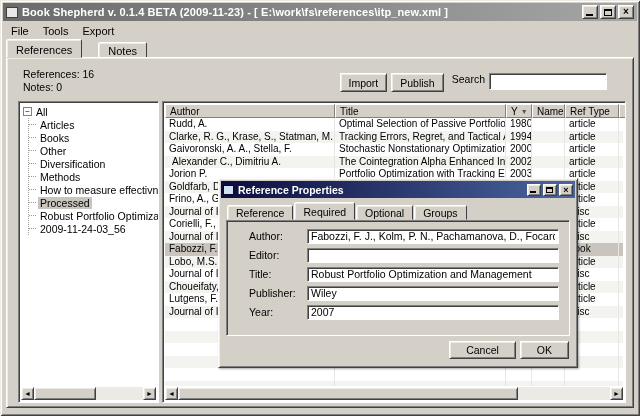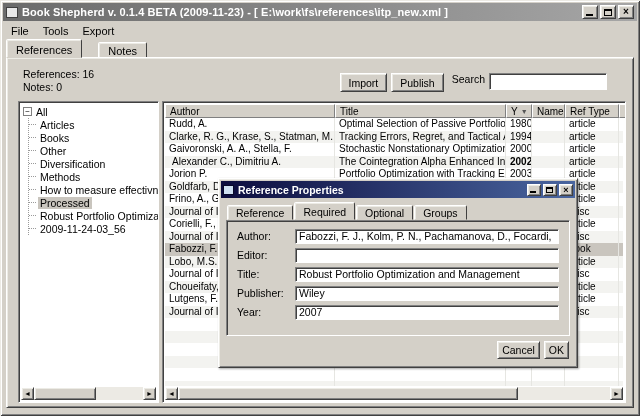--- a/index.html
+++ b/index.html
@@ -145,31 +145,31 @@
   .dlg-tab {
     font-size:10.5px; padding:1px 8px; background:#d4d0c8; margin-right:1px; height:15px;
     border:1px solid; border-color:#fff #404040 transparent #fff; box-shadow: inset 1px 1px 0 #ecebe5;
     border-radius:2px 2px 0 0; position:relative; z-index:1;
   }
   .dlg-tab.active { height:18px; padding-top:3px; z-index:3; }
 
   .dlg-group {
     position:absolute; left:7px; top:41px; right:7px; height:116px; background:#d4d0c8;
     border:1px solid; border-color:#808080 #fff #fff #808080; box-shadow: inset 1px 1px 0 #404040, inset -1px -1px 0 #d4d0c8;
-    padding:7px 10px 0 10px; z-index:2;
+    padding:7px 10px 0 22px; z-index:2;
   }
   .field-row { display:flex; align-items:center; height:16px; margin-bottom:3px; }
   .field-row label { width:58px; font-size:10.5px; flex:none; }
   .field-row input {
     flex:1; height:15px; background:#fff; font-size:10.5px; padding:0 3px;
     border:1px solid; border-color:#808080 #fff #fff #808080; box-shadow: inset 1px 1px 0 #404040;
     outline:none; font-family:"Liberation Sans",sans-serif;
   }
   .dlg-buttons { position:absolute; right:8px; bottom:8px; display:flex; }
-  .dlg-buttons .btn { height:18px; padding:1px 4px; }
+  .dlg-buttons .btn { height:18px; padding:1px 16px; }
 </style>
 </head>
 <body>
 
 <div class="window">
 
   <div class="titlebar">
     <div class="win-icon"></div>
     <div class="title-text">Book Shepherd v. 0.1.4 BETA (2009-11-23) - [ E:\work\fs\references\itp_new.xml ]</div>
     <div class="cap-btns">
@@ -281,21 +281,21 @@
           <div class="tr">
             <div class="td" style="width: 170px;">Gaivoronski, A. A., Stella, F.</div>
             <div class="td" style="width: 171px;">Stochastic Nonstationary Optimization for …</div>
             <div class="td" style="width: 26px;">2000</div>
             <div class="td" style="width: 33px;"></div>
             <div class="td" style="width: 54px;">article</div>
           </div>
           <div class="tr alt">
             <div class="td" style="width: 170px; padding-left: 7px;">Alexander C., Dimitriu A.</div>
             <div class="td" style="width: 171px;">The Cointegration Alpha Enhanced Index …</div>
-            <div class="td" style="width: 26px; font-weight: bold;">2002</div>
+            <div class="td" style="width: 26px;">2002</div>
             <div class="td" style="width: 33px;"></div>
             <div class="td" style="width: 54px;">article</div>
           </div>
           <div class="tr">
             <div class="td" style="width: 170px;">Jorion P.</div>
             <div class="td" style="width: 171px;">Portfolio Optimization with Tracking Error …</div>
             <div class="td" style="width: 26px;">2003</div>
             <div class="td" style="width: 33px;"></div>
             <div class="td" style="width: 54px;">article</div>
           </div>

